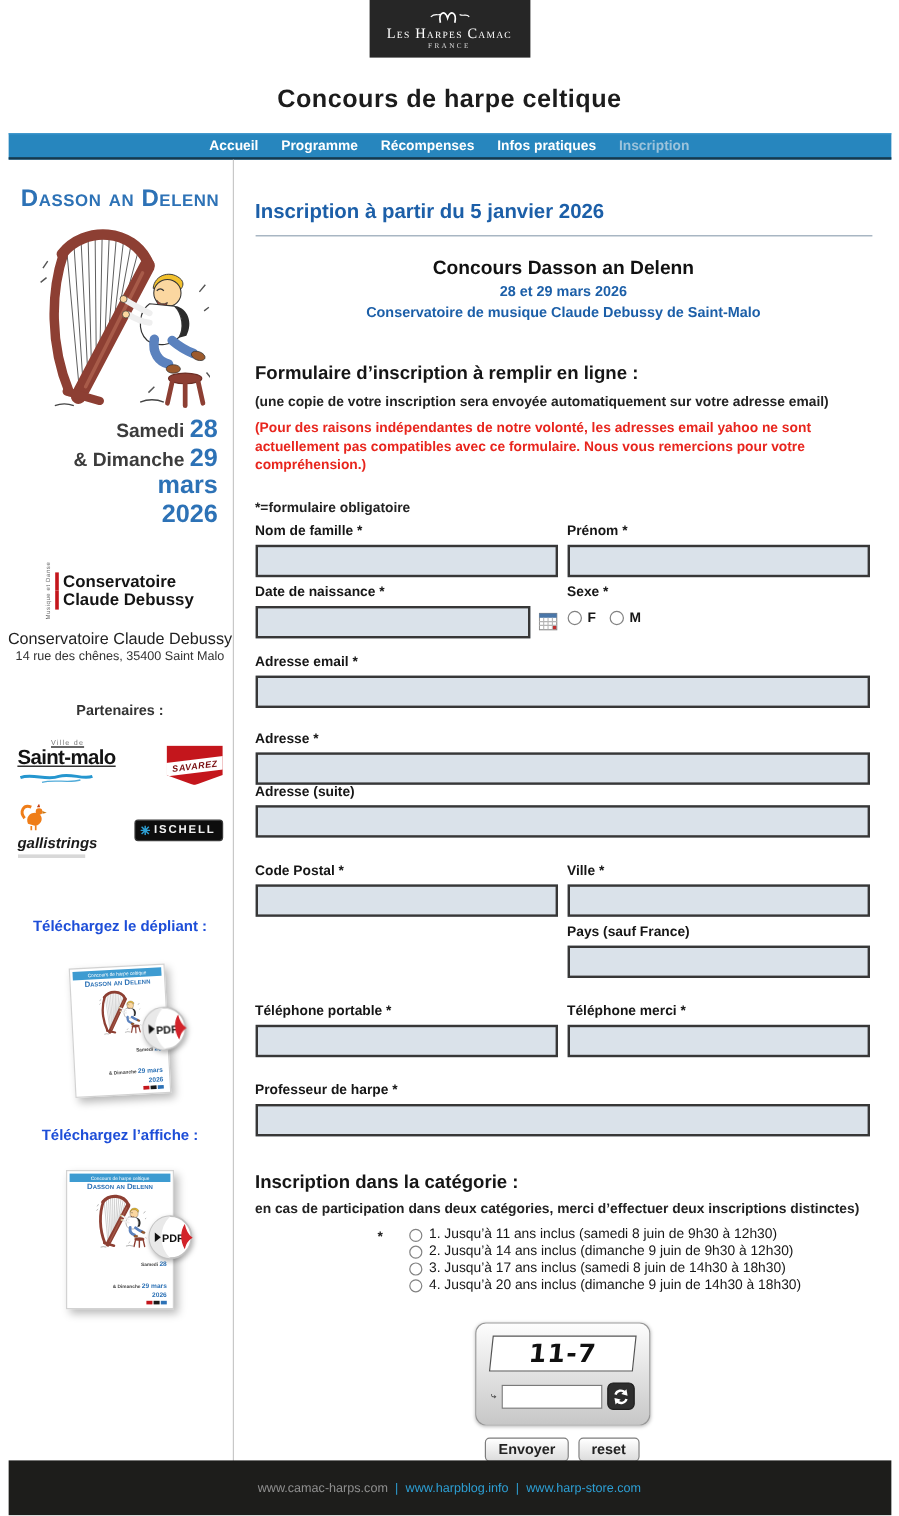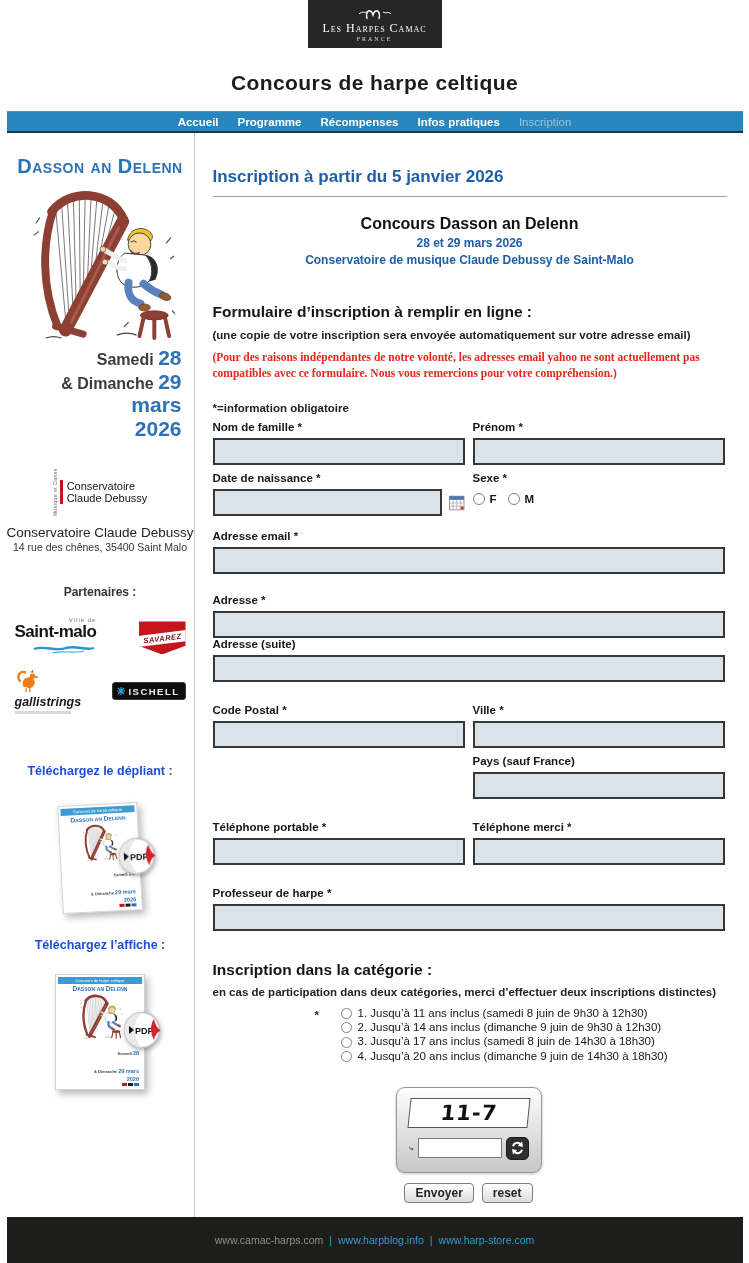--- a/index.html
+++ b/index.html
@@ -14,46 +14,46 @@
                 letter-spacing:1px; line-height:1; margin-top:1px; }
   .logo-sub { font-family:"Liberation Serif", serif; font-size:6px; letter-spacing:2px; color:#ddd;
               text-transform:uppercase; margin-top:2px; }
   .site-title { text-align:center; font-size:21px; font-weight:600; color:#1c1c1c;
                 letter-spacing:0.4px; margin-top:23px; }
 
   
   .nav { margin-top:16px; height:22px; background:#2786be; border-top:1px solid #3d97cc;
          border-bottom:2px solid #16394d; display:flex; justify-content:center; align-items:center; gap:19px; }
   .nav-item { color:#ffffff; font-size:11.5px; font-weight:bold; cursor:pointer; }
-  .nav-item.dim { color:#9cc3db; font-weight:normal;text-align:right; }
+  .nav-item.dim { color:#9cc3db; font-weight:bold;text-align:right; }
 
   
   .content { display:flex; align-items:stretch; }
   .sidebar { width:188px; border-right:1px solid #c8c8c8; padding-top:22px; min-height:1085px; }
   .main { flex:1; padding:34px 16px 0 18px; }
 
   
   .brand { text-align:center; font-variant:small-caps; font-weight:bold; font-size:20px;
            color:#2d72b6; letter-spacing:0.5px; }
   .harp { display:block; margin:6px auto 0; }
   .dates { text-align:right; padding-right:12px; margin-top:4px; line-height:1.12; }
   .dates .d { font-size:16px; font-weight:600; color:#3c3c3c; }
   .dates .b { font-size:21px; font-weight:600; color:#2d72b6; }
   .cons-badge { margin-top:28px; display:flex; justify-content:center; align-items:center; gap:2px; }
   .cons-vert { font-size:5px; color:#666; transform:rotate(180deg); writing-mode:vertical-rl;
                letter-spacing:0.5px; line-height:1; }
-  .cons-lines div { font-size:11px; font-weight:normal; color:#141414; border-left:3px solid #c4161c;
+  .cons-lines div { font-size:14px; font-weight:bold; color:#141414; border-left:3px solid #c4161c;
                     padding-left:4px; line-height:1.1; }
   .cons-addr { text-align:center; margin-top:9px; }
   .cons-addr .l1 { font-size:13.5px; color:#222; }
   .cons-addr .l2 { font-size:10.5px; color:#333; margin-top:1px; }
   .partners-title { text-align:center; margin-top:32px; font-size:12px; font-weight:bold; color:#333; }
   .partners { margin:18px 8px 0; }
   .prow { display:flex; align-items:center; justify-content:space-between; margin-bottom:10px; }
-  .stmalo { text-align:right; }
+  .stmalo { text-align:left;text-decoration:underline; }
   .stmalo .top { font-size:6px; letter-spacing:1px; color:#777; margin-left:28px; }
   .stmalo .name { font-size:17px; font-weight:bold; color:#141414; letter-spacing:-0.5px; line-height:1; }
   .savarez { width:47px; height:33px; background:#c4161c; position:relative;
              clip-path:polygon(0 0,100% 0,100% 74%,50% 100%,0 74%); }
   .savarez .band { position:absolute; left:-2px; right:-2px; top:12px; height:11px; background:#fff;
                    transform:rotate(-7deg); display:flex; align-items:center; justify-content:center; }
   .savarez .band span { font-size:7.5px; font-weight:bold; font-style:italic; color:#7a1113; letter-spacing:0.5px; }
   .galli { text-align:left; }
   .galli .txt { font-size:12.5px; font-weight:bold; font-style:italic; color:#1a1a1a; line-height:1; }
   .galli .sub { height:3px; width:56px; background:#d8d8d8; margin-top:2px; }
@@ -79,21 +79,21 @@
   .pdf-badge { position:absolute; right:-16px; top:32%; filter:drop-shadow(1px 2px 2px rgba(0,0,0,0.3)); }
 
   
   .h1 { font-size:17px; font-weight:600; color:#1c5fa8; }
   .rule { border:none; border-top:1px solid #93a5b5; margin:9px 0 18px; }
   .intro { text-align:center; margin-top:2px; }
   .intro .t { font-size:16px; font-weight:600; color:#111; }
   .intro .s { font-size:12px; color:#1c5fa8; font-weight:600; margin-top:3px; }
   .form-h { margin-top:36px; font-size:15.5px; font-weight:600; color:#161616; }
   .note { margin-top:8px; font-size:11.5px; font-weight:600; color:#222; }
-  .warning { margin-top:9px; font-size:11.5px; font-weight:600; color:#e8251d; line-height:1.35; max-width:515px;font-family:Liberation Serif, serif; }
+  .warning { margin-top:9px; font-size:11.5px; font-weight:600; color:#e8251d; line-height:1.35; max-width:515px; }
   .required-note { margin-top:21px; font-size:11.5px; font-weight:600; color:#222; }
   .form { margin-top:7px; width:512px; }
   .row { display:grid; grid-template-columns:252px 252px; column-gap:8px; margin-bottom:7px; }
   .field label { display:block; font-size:11.5px; font-weight:600; color:#161616; margin-bottom:5px; }
   input.tx { height:27px; background:#dae2ea; border:2px solid #373737; width:100%; padding:0 5px;
              font-size:13px; font-family:"Liberation Sans",sans-serif; }
   .w-date { width:190px; }
   .w-postal { width:126px; }
   .w-email { width:252px; }
   .date-wrap { display:flex; align-items:center; gap:7px; }
@@ -336,21 +336,21 @@
 
       <div class="intro">
         <div class="t">Concours Dasson an Delenn</div>
         <div class="s">28 et 29 mars 2026</div>
         <div class="s">Conservatoire de musique Claude Debussy de Saint-Malo</div>
       </div>
 
       <div class="form-h">Formulaire d’inscription à remplir en ligne :</div>
       <div class="note">(une copie de votre inscription sera envoyée automatiquement sur votre adresse email)</div>
       <div class="warning">(Pour des raisons indépendantes de notre volonté, les adresses email yahoo ne sont actuellement pas compatibles avec ce formulaire. Nous vous remercions pour votre compréhension.)</div>
-      <div class="required-note">*=information obligatoire</div>
+      <div class="required-note">*=formulaire obligatoire</div>
 
       <div class="form">
         <div class="row">
           <div class="field">
             <label>Nom de famille *</label>
             <input class="tx" type="text" style="">
           </div>
           <div class="field">
             <label>Prénom *</label>
             <input class="tx" type="text" style="">

